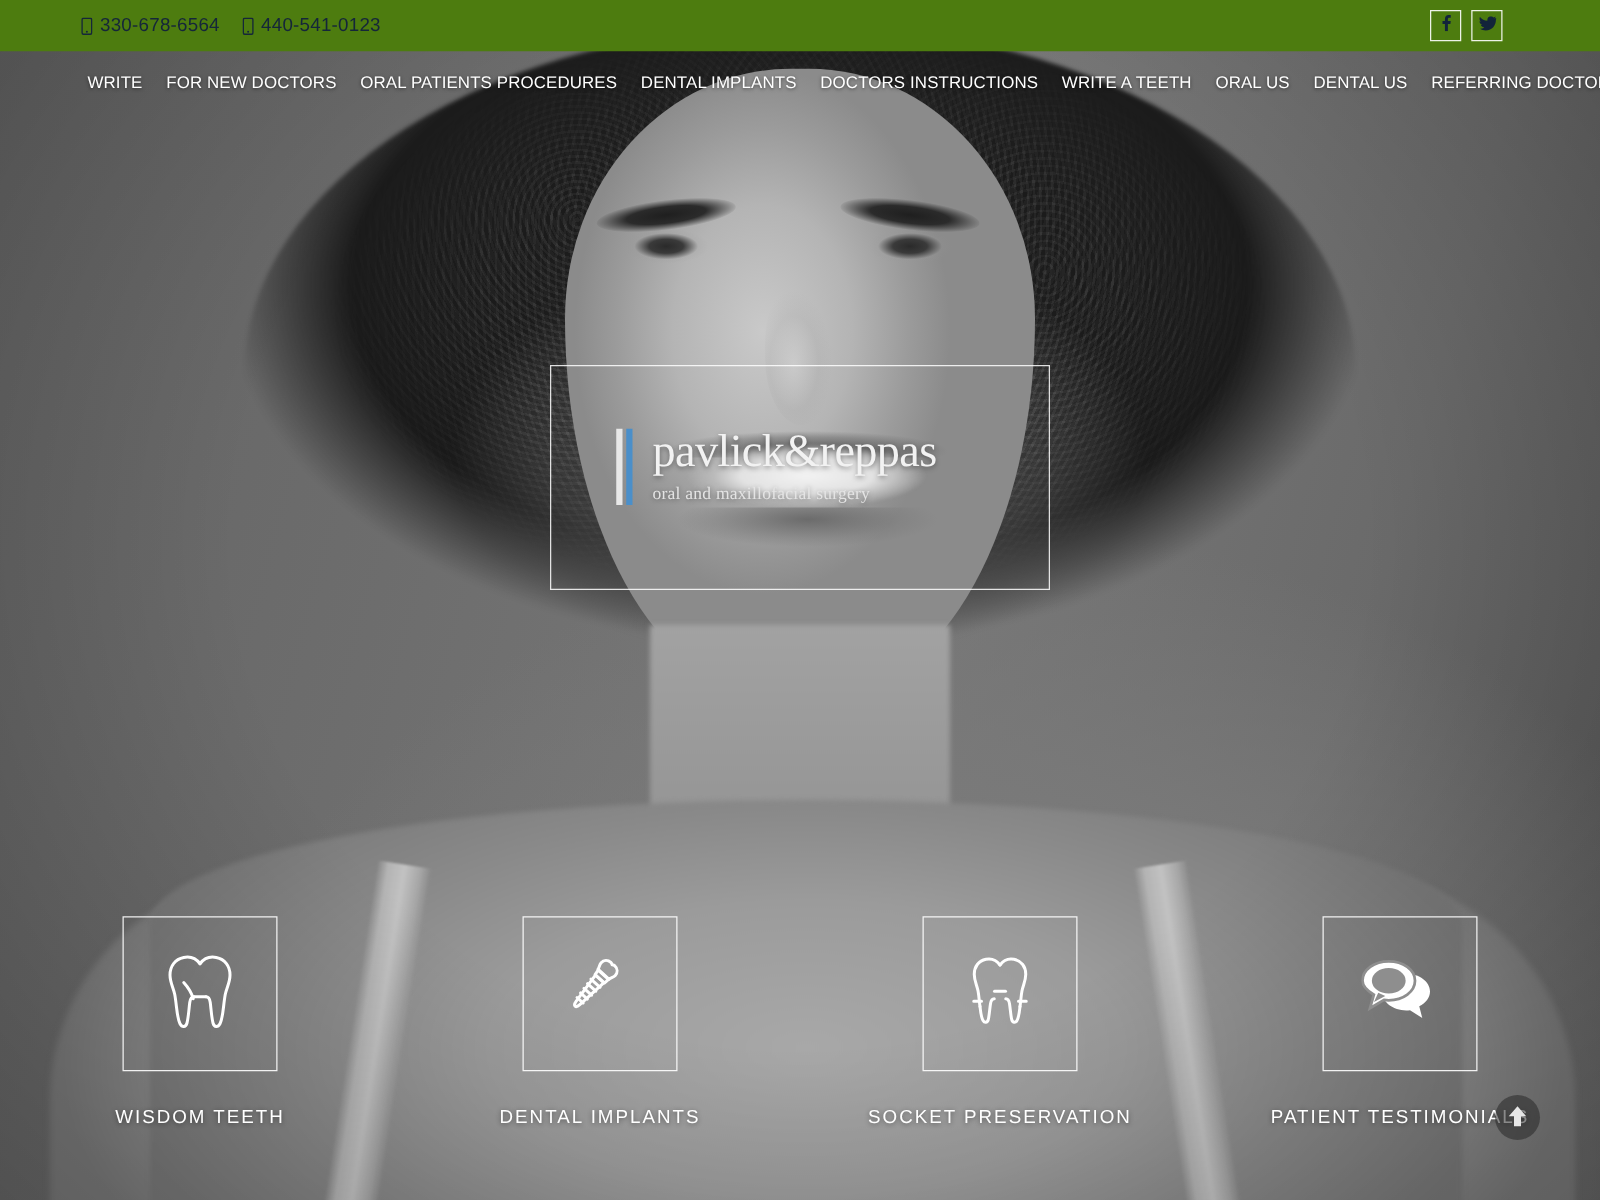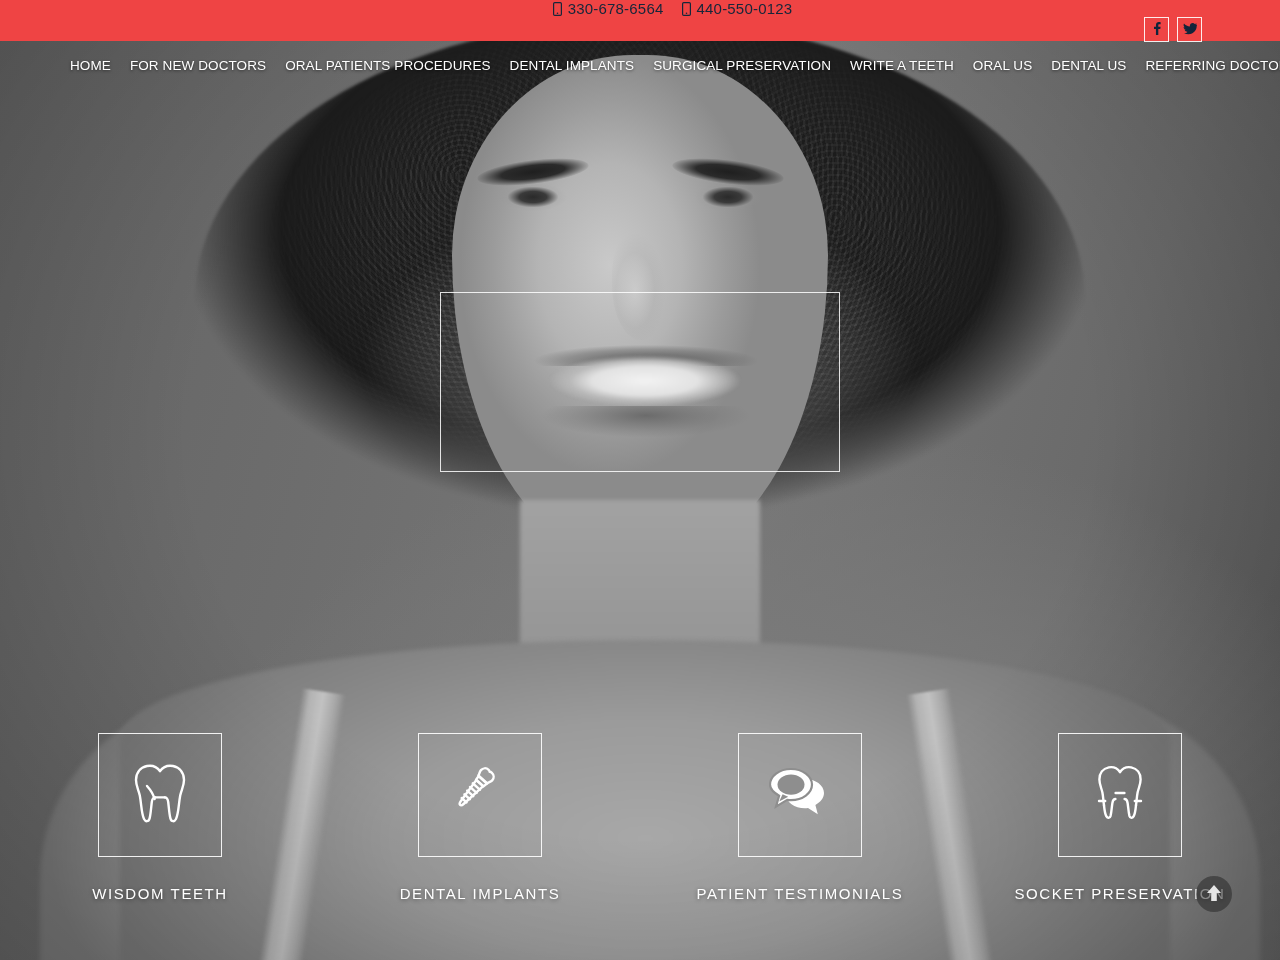--- a/index.html
+++ b/index.html
@@ -139,24 +139,23 @@
     position: absolute; left: 960px; top: 700px; width: 300px; height: 300px;
     border-radius: 40% 60% 0 0 / 50% 60% 0 0;
     background: radial-gradient(ellipse 200px 180px at 30% 50%, #9d9d9d 0%, #8c8c8c 60%, #7b7b7b 100%);
     filter: blur(2.5px);
   }
 
   
   .topbar {
     position: absolute; left: 0; top: 0;
     width: 1280px; height: 41px;
-    background: #ef4444;
+    background: #4d7c0f;
     display: flex; align-items: center;
     z-index: 40;
-    flex-direction: column;
   }
   .phones { display: flex; align-items: center; gap: 18px; margin-left: 65px; }
   .phone {
     display: flex; align-items: center; gap: 6px;
     color: #15263a; font-size: 15px; letter-spacing: 0.2px;
     text-decoration: none;
   }
   .mobile-icon { display: inline-block; width: 9px; height: 14px; }
   .social { margin-left: auto; margin-right: 78px; display: flex; gap: 8px; }
   .social a {
@@ -294,21 +293,21 @@
         <span>330-678-6564</span>
       </a>
 
       <a class="phone" href="#">
         <span class="mobile-icon">
           <svg width="9" height="14" viewBox="0 0 9 14" fill="none">
             <rect x="0.6" y="0.6" width="7.8" height="12.8" rx="1.2" stroke="#15263a" stroke-width="1.2" fill="none"></rect>
             <circle cx="4.5" cy="11.3" r="0.8" fill="#15263a"></circle>
           </svg>
         </span>
-        <span>440-550-0123</span>
+        <span>440-541-0123</span>
       </a>
 
     </div>
 
     <div class="social">
       <a href="#">
         <span>
           <svg width="13" height="13" viewBox="0 0 13 13">
             <path d="M8.3 13V7.1h2l0.3-2.3H8.3V3.3c0-0.66 0.18-1.11 1.13-1.11h1.2V0.13C10.42 0.09 9.7 0 8.87 0 7.14 0 5.95 1.06 5.95 3v1.8H4v2.3h1.95V13H8.3z" fill="#12243a"></path>
           </svg>
@@ -319,36 +318,40 @@
           <svg width="14" height="12" viewBox="0 0 14 12">
             <path d="M14 1.42c-0.52 0.23-1.07 0.38-1.65 0.45 0.59-0.36 1.05-0.92 1.26-1.59-0.56 0.33-1.17 0.57-1.82 0.7C11.26 0.42 10.52 0.08 9.7 0.08c-1.57 0-2.85 1.27-2.85 2.85 0 0.22 0.03 0.44 0.07 0.65C4.55 3.46 2.42 2.31 0.99 0.56 0.75 0.98 0.61 1.46 0.61 1.98c0 0.99 0.5 1.86 1.27 2.37-0.47-0.01-0.91-0.14-1.29-0.36v0.04c0 1.38 0.98 2.53 2.29 2.79-0.24 0.07-0.49 0.1-0.75 0.1-0.18 0-0.36-0.02-0.54-0.05 0.36 1.13 1.41 1.96 2.65 1.98C4.27 9.6 3.05 10.05 1.73 10.05c-0.23 0-0.45-0.01-0.67-0.04C2.38 10.84 3.9 11.3 5.53 11.3c5.29 0 8.18-4.38 8.18-8.18 0-0.12 0-0.25-0.01-0.37C14.27 2.36 14.69 1.92 14 1.42z" fill="#12243a"></path>
           </svg>
         </span>
       </a>
     </div>
   </div>
 
   <nav class="nav">
     <div class="nav-inner">
-      <a href="#">HOME</a>
+      <a href="#">WRITE</a>
       <a href="#">FOR NEW DOCTORS</a>
       <a href="#">ORAL PATIENTS PROCEDURES</a>
       <a href="#">DENTAL IMPLANTS</a>
-      <a href="#">SURGICAL PRESERVATION</a>
+      <a href="#">DOCTORS INSTRUCTIONS</a>
       <a href="#">WRITE A TEETH</a>
       <a href="#">ORAL US</a>
       <a href="#">DENTAL US</a>
       <a href="#">REFERRING DOCTORS</a>
     </div>
   </nav>
 
   <div class="logo-box">
     <div class="logo-inner">
       <div class="bar-white"></div>
       <div class="bar-blue"></div>
+      <div class="logo-text">
+        <div class="logo-name">pavlick&amp;reppas</div>
+        <div class="logo-tag">oral and maxillofacial surgery</div>
+      </div>
     </div>
   </div>
 
   <div class="tiles">
 
     <a class="tile" href="#">
       <div class="tile-box">
         <span>
           <svg width="54" height="62" viewBox="0 0 54 62" fill="none" stroke="#ffffff" stroke-width="2.4" stroke-linecap="round" stroke-linejoin="round">
             <path d="M27 9c3-4 8-6 13-5 7 1.4 11 7 11 14 0 6-2.6 9.8-3.8 15.6C45.6 42 45.6 52 43 57c-1.6 3-4.6 3-5.6-0.6-1.2-4.6-1.6-12-2.2-16.4-0.4-3-1.6-4.6-3.4-4.6"></path>
@@ -373,47 +376,47 @@
             </g>
           </svg>
         </span>
       </div>
       <span class="tile-label">DENTAL IMPLANTS</span>
     </a>
 
     <a class="tile" href="#">
       <div class="tile-box">
         <span>
-          <svg width="62" height="52" viewBox="0 0 62 52" fill="none">
-            <path d="M36 12c10.5 0 19 6.3 19 14.1 0 4.9-3.4 9.3-8.6 11.8l2.4 9.4-9.8-6.2c-1 0.1-2 0.2-3 0.2-10.5 0-19-6.3-19-14.1C17 18.3 25.5 12 36 12z" fill="#ffffff"></path>
-            <path d="M22 2c11.6 0 21 7 21 15.6 0 8.6-9.4 15.6-21 15.6-1.3 0-2.6-0.1-3.8-0.3L7 39.6l3.1-10.8C5.3 25.9 1 21.9 1 17.6 1 9 10.4 2 22 2z" fill="#ffffff" stroke="#8e8e8e" stroke-width="2.2"></path>
-            <ellipse cx="22" cy="17.6" rx="13.5" ry="10.2" fill="#8e8e8e"></ellipse>
-            <path d="M13.6 27.2l-3.4 7.4 9-4.8z" fill="#8e8e8e"></path>
-          </svg>
-        </span>
-      </div>
-      <span class="tile-label">PATIENT TESTIMONIALS</span>
-    </a>
-
-    <a class="tile" href="#">
-      <div class="tile-box">
-        <span>
           <svg width="62" height="62" viewBox="0 0 62 62" fill="none" stroke="#ffffff" stroke-width="2.4" stroke-linecap="round" stroke-linejoin="round">
             <path d="M31 10c2.6-3.6 7-5.4 11.2-4.6C48.2 6.6 51.6 11.4 51.6 17.4c0 5-2 8.4-3 13.2-0.8 4-1 8.6-1.6 12.6"></path>
             <path d="M31 10c-2.6-3.6-7-5.4-11.2-4.6C13.8 6.6 10.4 11.4 10.4 17.4c0 5 2 8.4 3 13.2 0.8 4 1 8.6 1.6 12.6"></path>
             <path d="M26.6 31h8.8"></path>
             <path d="M15 43.2c0.4 4 0.8 8.4 2.4 11.2 1.2 2 3.4 2 4.2-0.6 0.9-3.6 1.2-9.4 1.8-12.8 0.4-2.6 1.4-4 3-4"></path>
             <path d="M47 43.2c-0.4 4-0.8 8.4-2.4 11.2-1.2 2-3.4 2-4.2-0.6-0.9-3.6-1.2-9.4-1.8-12.8-0.4-2.6-1.4-4-3-4"></path>
             <path d="M10 39h6.2M45.8 39H52"></path>
           </svg>
         </span>
       </div>
       <span class="tile-label">SOCKET PRESERVATION</span>
     </a>
 
+    <a class="tile" href="#">
+      <div class="tile-box">
+        <span>
+          <svg width="62" height="52" viewBox="0 0 62 52" fill="none">
+            <path d="M36 12c10.5 0 19 6.3 19 14.1 0 4.9-3.4 9.3-8.6 11.8l2.4 9.4-9.8-6.2c-1 0.1-2 0.2-3 0.2-10.5 0-19-6.3-19-14.1C17 18.3 25.5 12 36 12z" fill="#ffffff"></path>
+            <path d="M22 2c11.6 0 21 7 21 15.6 0 8.6-9.4 15.6-21 15.6-1.3 0-2.6-0.1-3.8-0.3L7 39.6l3.1-10.8C5.3 25.9 1 21.9 1 17.6 1 9 10.4 2 22 2z" fill="#ffffff" stroke="#8e8e8e" stroke-width="2.2"></path>
+            <ellipse cx="22" cy="17.6" rx="13.5" ry="10.2" fill="#8e8e8e"></ellipse>
+            <path d="M13.6 27.2l-3.4 7.4 9-4.8z" fill="#8e8e8e"></path>
+          </svg>
+        </span>
+      </div>
+      <span class="tile-label">PATIENT TESTIMONIALS</span>
+    </a>
+
   </div>
 
   <button class="scrolltop" aria-label="Back to top">
     <span>
       <svg width="16" height="18" viewBox="0 0 16 18">
         <path d="M8 1l7 8h-4.2v8H5.2V9H1z" fill="#e6e6e6"></path>
       </svg>
     </span>
   </button>
 

